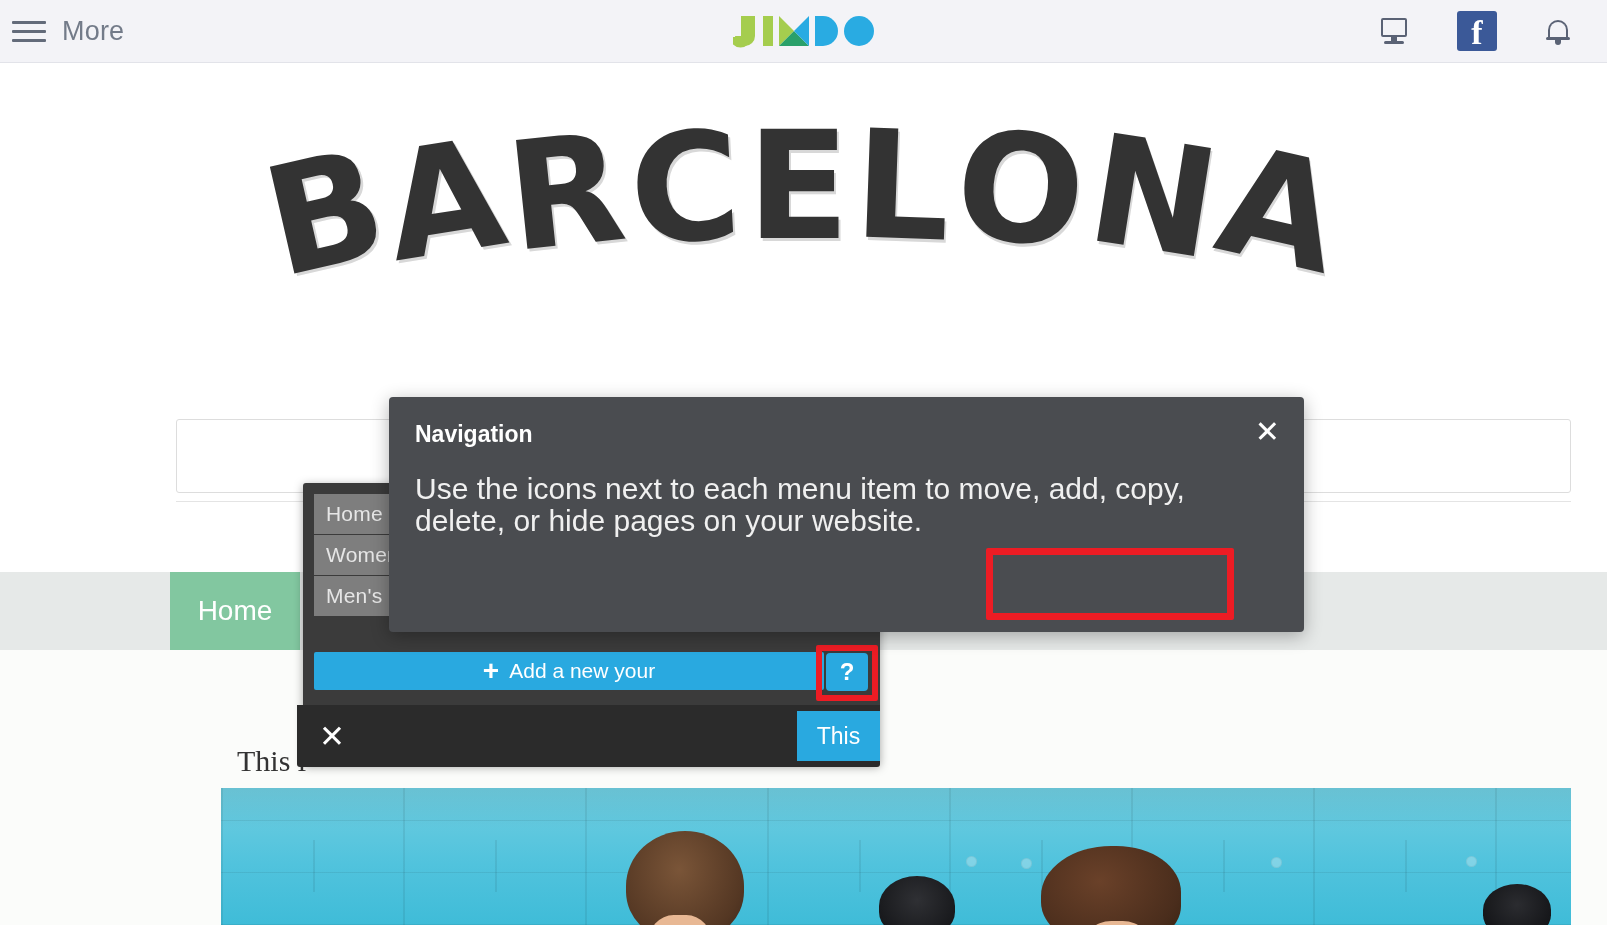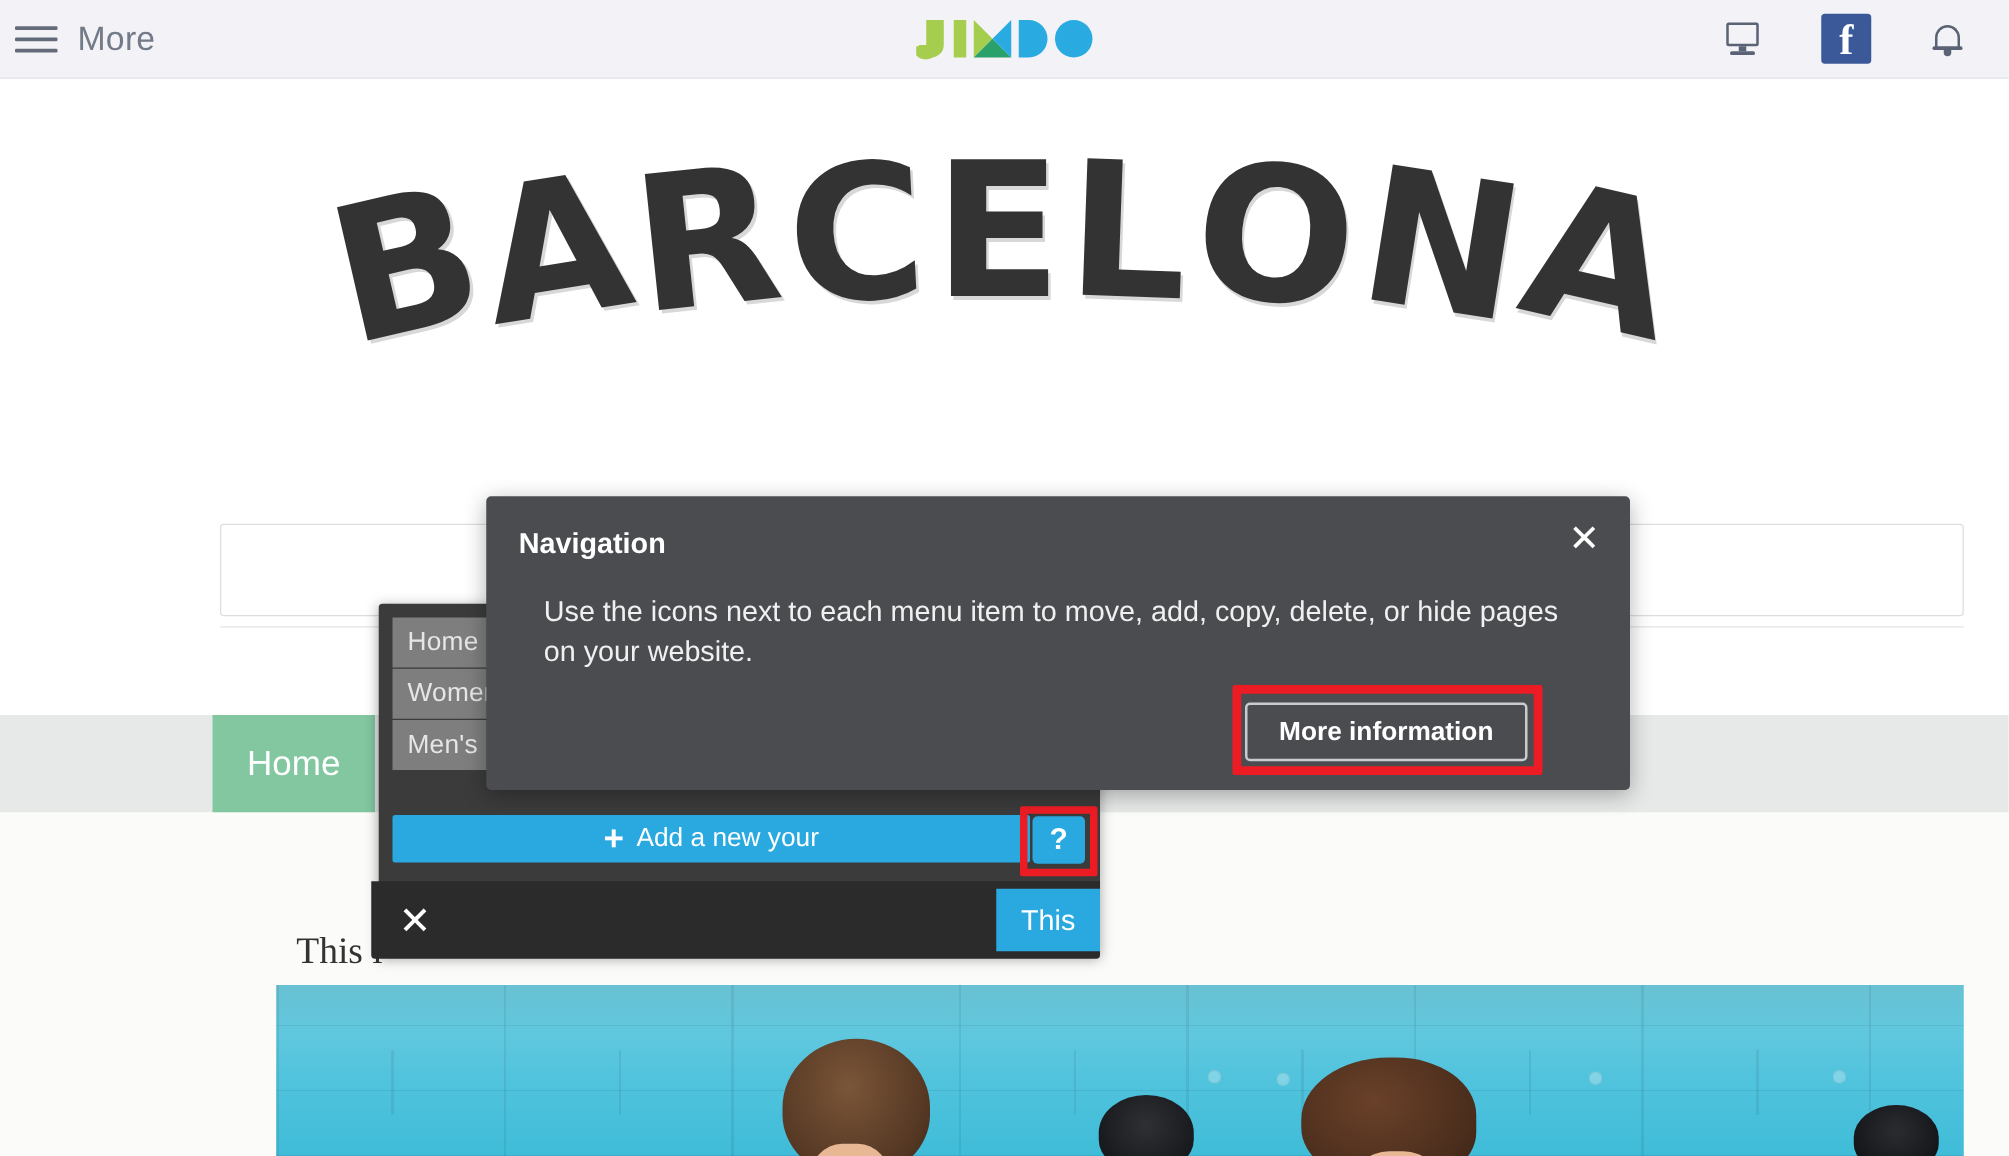--- a/index.html
+++ b/index.html
@@ -248,21 +248,21 @@
   .infodlg .dtitle {
     position: absolute; left: 26px; top: 24px;
     color: #fff; font-size: 23px; font-weight: 700;
   }
   .infodlg .dclose {
     position: absolute; right: 24px; top: 20px;
     color: #fff; font-size: 30px; line-height: 30px; cursor: pointer; font-weight: 300;
   }
   .infodlg .dbody {
     position: absolute; left: 26px; top: 76px; width: 818px;
-    color: #f0f0f0; font-size: 23px; line-height: 32px; margin-left: 20px;
+    color: #f0f0f0; font-size: 30px; line-height: 32px;
   }
   .infodlg .moreinfo {
     position: absolute; left: 607px; top: 165px; width: 226px; height: 47px;
     background: transparent; color: #ffffff;
     border: 2px solid #c9cbd1; border-radius: 4px;
     font-size: 21px; font-weight: 700; cursor: pointer;
     font-family: "Liberation Sans", sans-serif;
   }
   .more-highlight {
     position: absolute; left: 986px; top: 548px; width: 248px; height: 72px;
@@ -408,15 +408,14 @@
 
 <div class="navfooter">
   <div class="closex">✕</div>
   <button class="savebtn">This</button>
 </div>
 
 <div class="infodlg">
   <div class="dtitle">Navigation</div>
   <div class="dclose">✕</div>
   <div class="dbody">Use the icons next to each menu item to move, add, copy, delete, or hide pages on your website.</div>
-  <button class="moreinfo">More information</button>
 </div>
 <div class="more-highlight"></div>
 
 </body></html>

